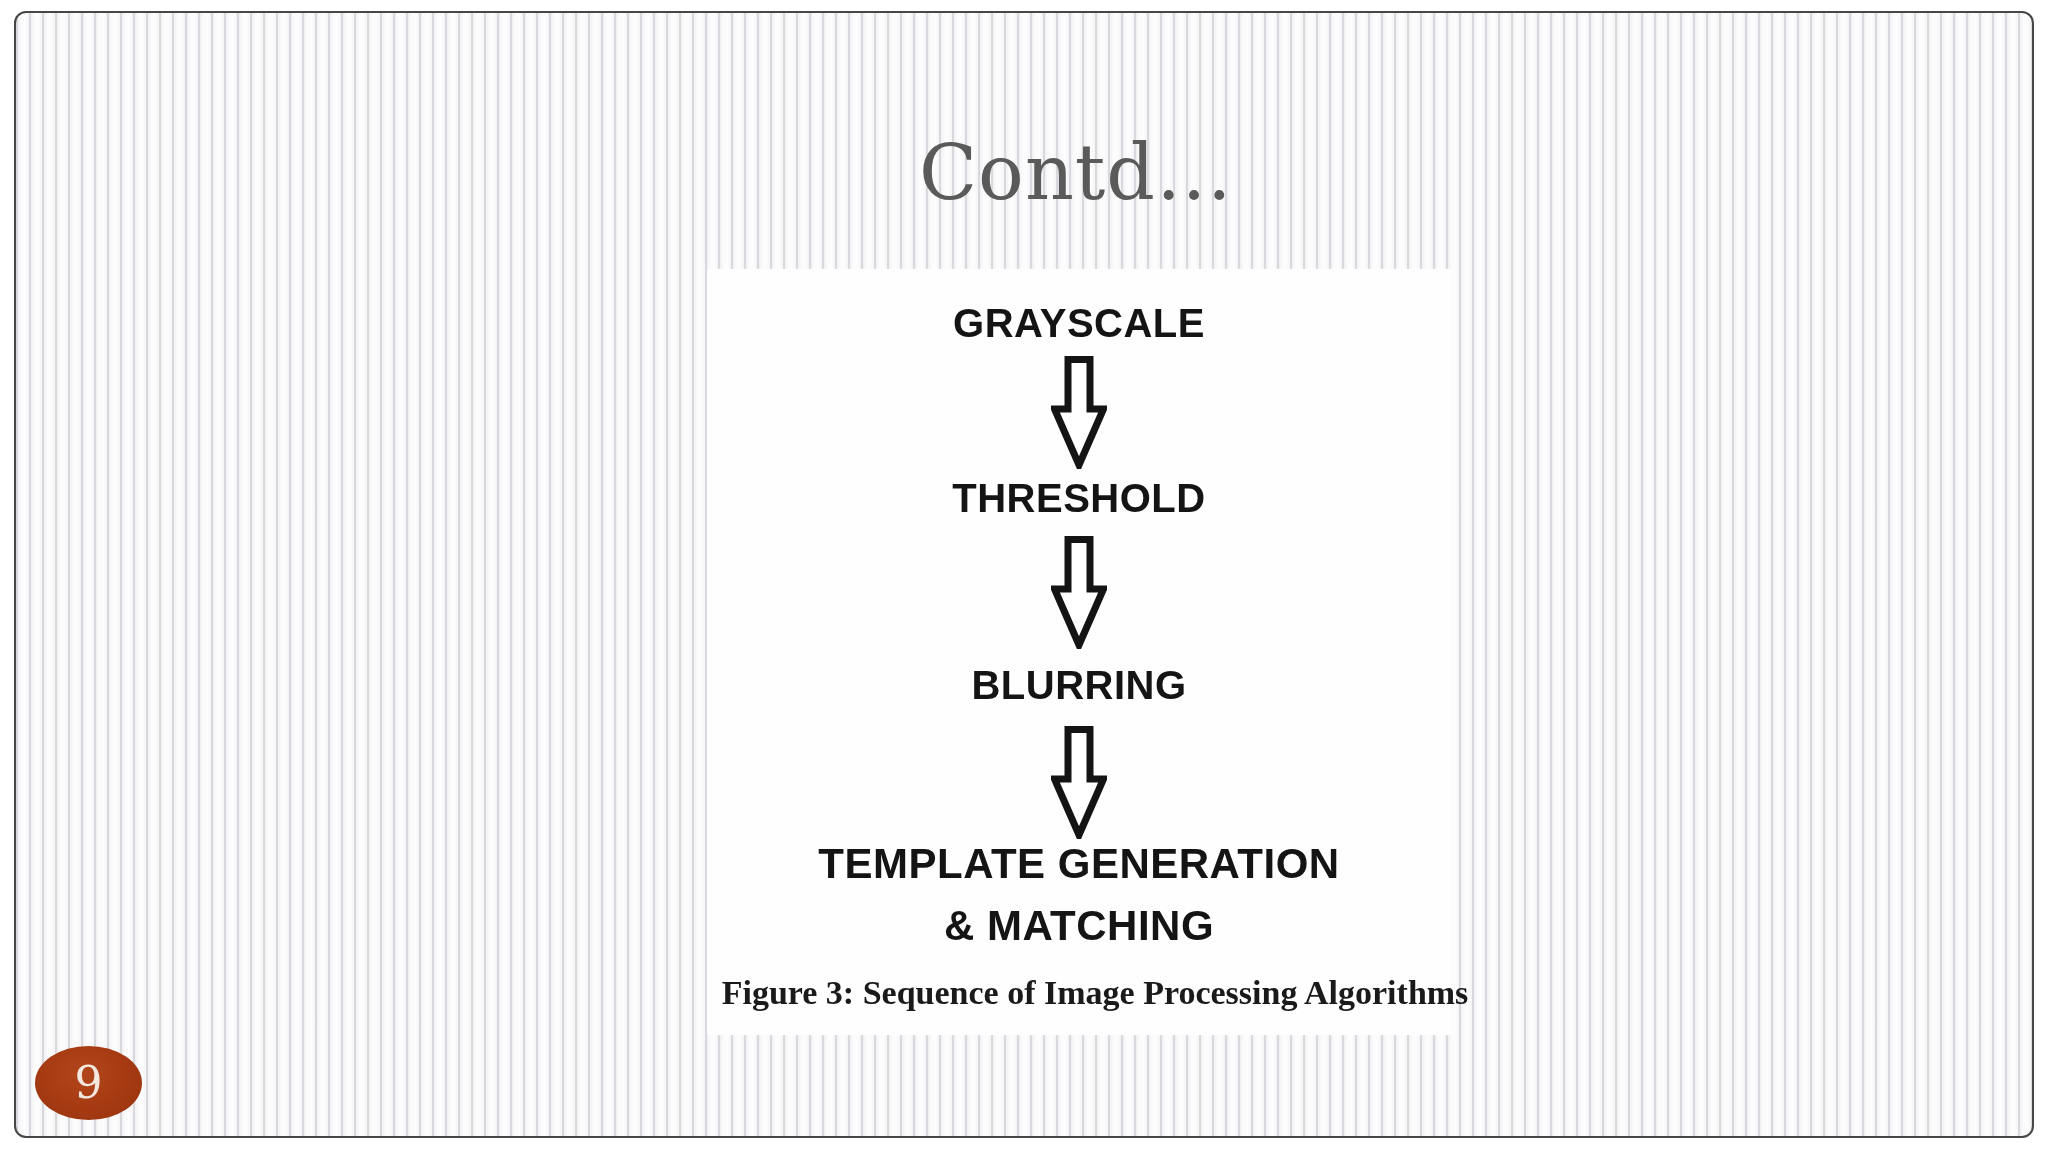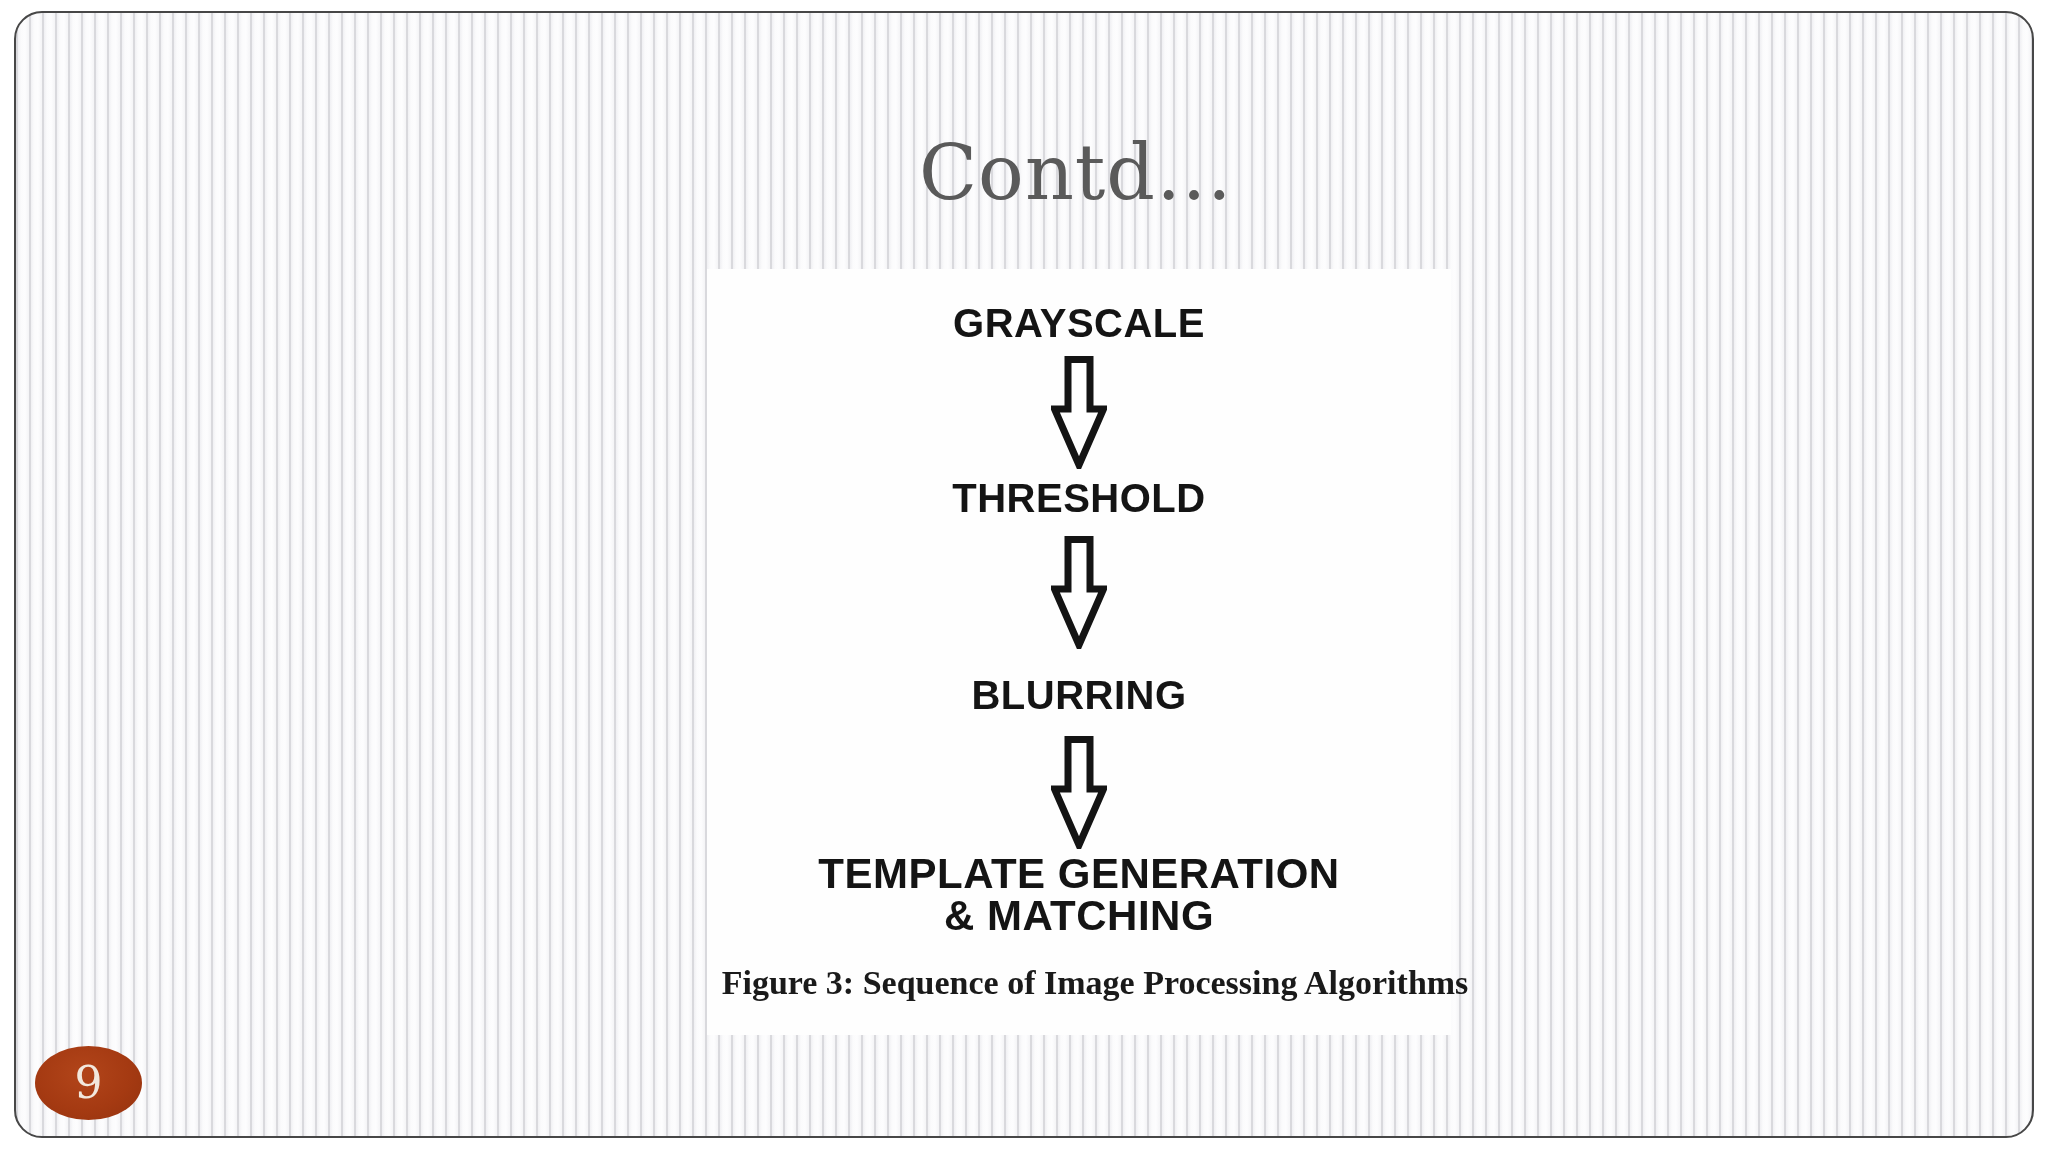--- a/index.html
+++ b/index.html
@@ -8,21 +8,21 @@
     background: #ffffff;
     font-family: "Liberation Sans", sans-serif;
     overflow: hidden;
   }
 
   
   .slide {
     position: absolute;
     left: 14px; top: 11px; right: 14px; bottom: 14px;
     border: 2px solid #474747;
-    border-radius: 28px;
+    border-radius: 12px;
     overflow: hidden;
     background:
       repeating-linear-gradient(90deg,
         #d9d9dd 0px,  #d9d9dd 2px,
         #f0f0f3 2px,  #fbfbfc 5px,
         #fdfdfe 9px,  #f4f4f6 13px);
   }
 
   
   .title {
@@ -51,24 +51,24 @@
     font-family: "Liberation Sans", sans-serif;
     font-weight: 700;
     font-size: 40px;
     line-height: 1;
     color: #141414;
     letter-spacing: 0.5px;
     white-space: nowrap;
   }
   .step-1 { margin-top: 34px; }
   .step-2 { margin-top: 9px;  }
-  .step-3 { margin-top: 26px; }
+  .step-3 { margin-top: 16px; }
   .step-final { font-size: 42px; }
   .final-1 { margin-top: 4px; }
-  .final-2 { }
+  .final-2 { margin-top: 20px; }
 
   .flow-arrow       { display: block; }
   .arrow-1 { margin-top: 13px; }
   .arrow-2 { margin-top: 18px; }
   .arrow-3 { margin-top: 21px; }
 
   .caption {
     margin-top: 29px;
     font-family: "Liberation Serif", serif;
     font-weight: 700;

